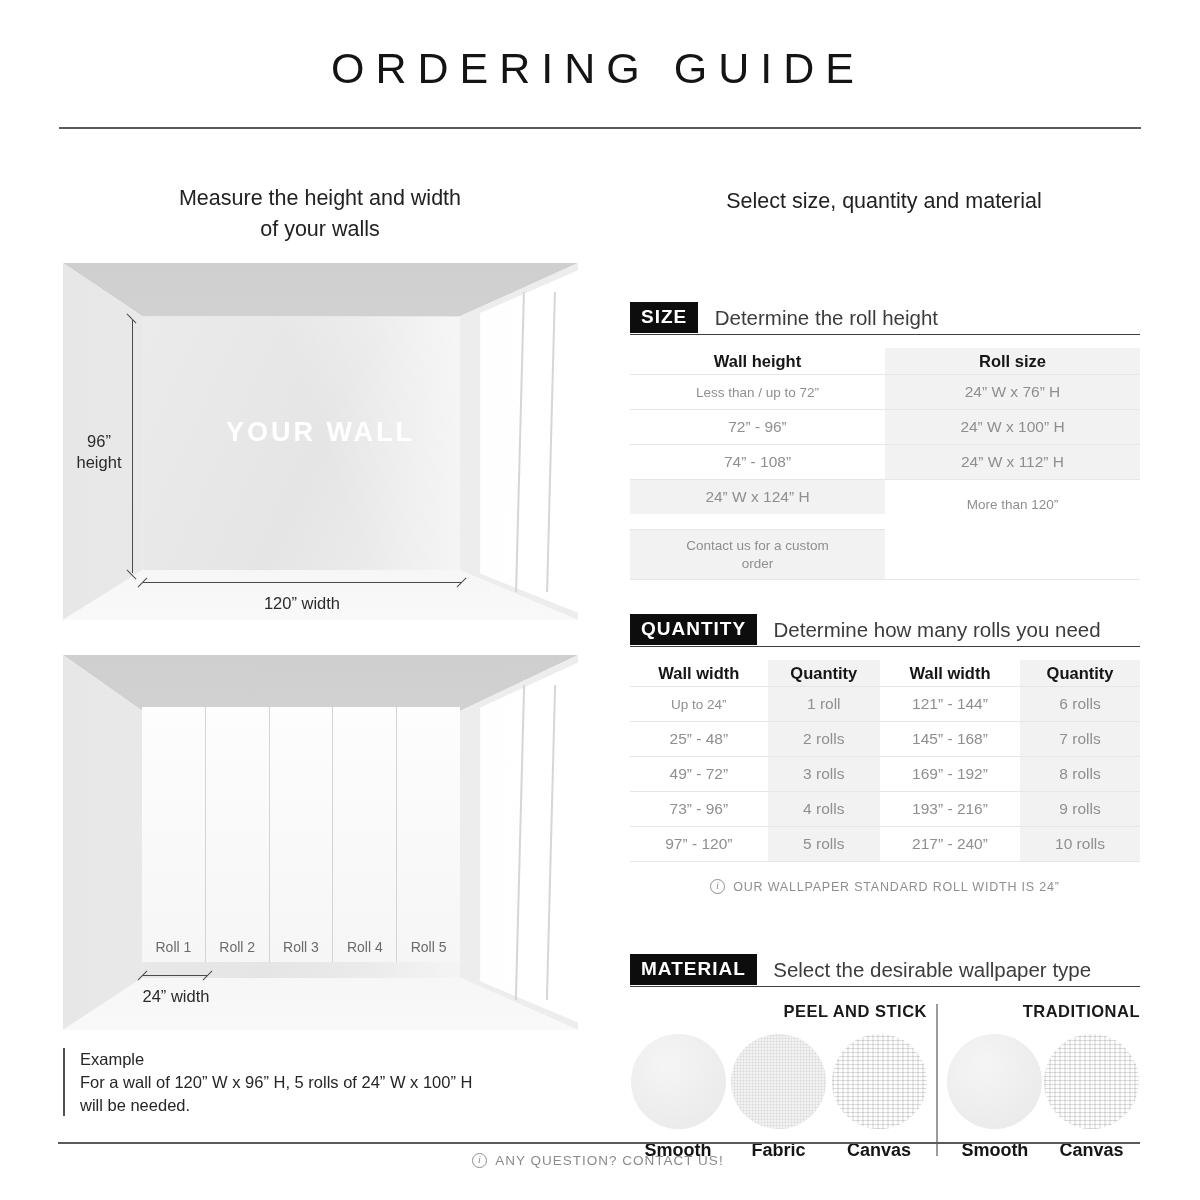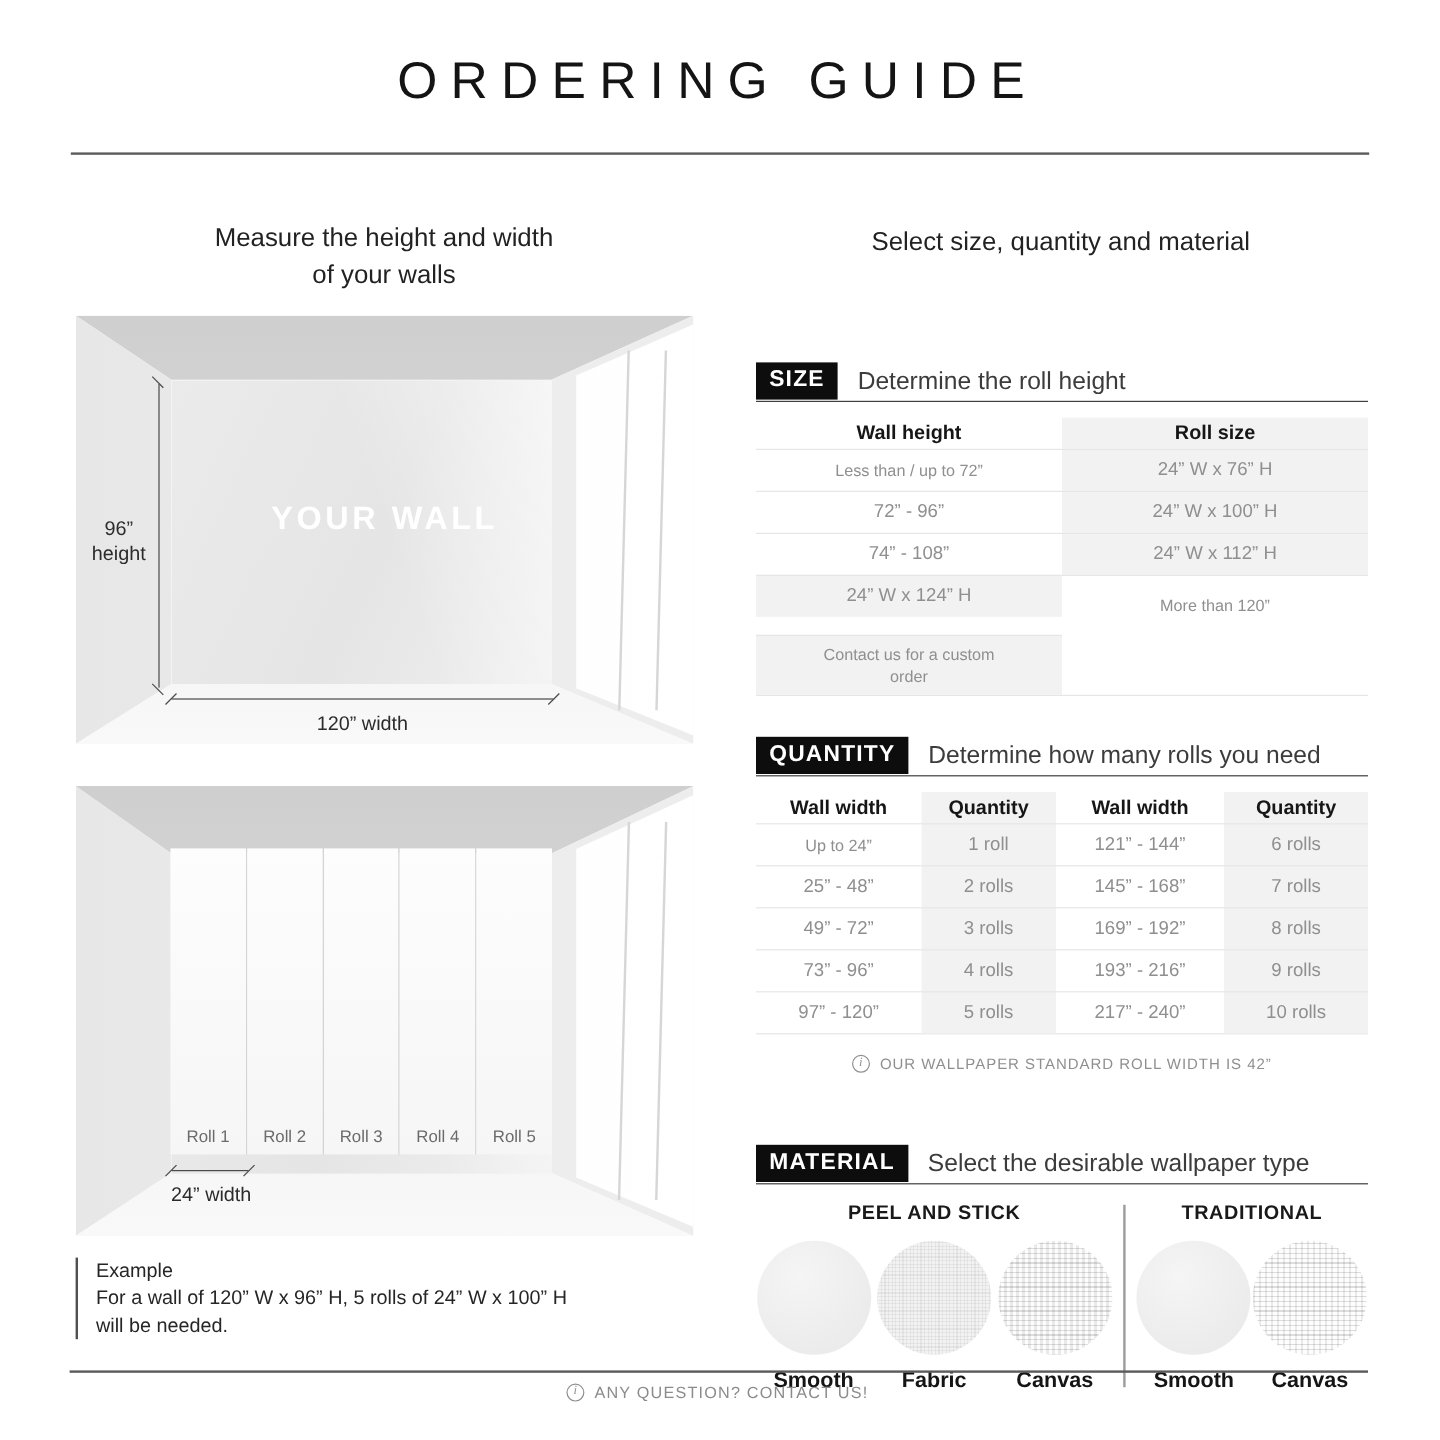--- a/index.html
+++ b/index.html
@@ -91,21 +91,21 @@
     font-size:12.5px; letter-spacing:0.8px; color:#8f8f8f; }
   .info-icon { width:15px; height:15px; min-width:15px; border:1.3px solid #8f8f8f; border-radius:50%;
     display:inline-flex; align-items:center; justify-content:center;
     font-size:10.5px; color:#8f8f8f; font-family:"Liberation Serif", serif; font-style:italic; line-height:1; }
 
   
   .mat-groups { display:flex; margin-top:15px; }
   .mat-group1 { width:297px; }
   .mat-group2 { flex:1; padding-left:3px; }
   .mat-divider { width:1.5px; background:#9c9c9c; margin:2px 6px 0 9px; height:152px; }
-  .mat-title { text-align:center; font-weight:700; font-size:16.5px; letter-spacing:0.5px; color:#191919; }
+  .mat-title { text-align:right; font-weight:700; font-size:16.5px; letter-spacing:0.5px; color:#191919; }
   .swatch-row { display:flex; justify-content:space-between; margin-top:13px; }
   .mat-group2 .swatch-row { justify-content:space-around; }
   .swatch { width:96px; display:flex; flex-direction:column; align-items:center; }
   .sw-circle { width:95px; height:95px; border-radius:50%; }
   .sw-smooth { background:radial-gradient(circle at 38% 32%, #f5f5f5, #ebebeb 75%); }
   .sw-fabric { background-color:#f2f2f2;
     background-image:repeating-linear-gradient(0deg, rgba(0,0,0,0.05) 0 1px, transparent 1px 3px),
                      repeating-linear-gradient(90deg, rgba(0,0,0,0.05) 0 1px, transparent 1px 3px); }
   .sw-canvas { background-color:#fdfdfd;
     background-image:repeating-linear-gradient(0deg, rgba(0,0,0,0.13) 0 1px, transparent 1px 4px),
@@ -245,21 +245,21 @@
       <div class="cell body-cell">193” - 216”</div>
       <div class="cell body-cell shaded">9 rolls</div>
 
       <div class="cell body-cell">97” - 120”</div>
       <div class="cell body-cell shaded">5 rolls</div>
       <div class="cell body-cell">217” - 240”</div>
       <div class="cell body-cell shaded">10 rolls</div>
     </div>
     <div class="note">
       <span class="info-icon">i</span>
-      <span>OUR WALLPAPER STANDARD ROLL WIDTH IS 42”</span>
+      <span>OUR WALLPAPER STANDARD ROLL WIDTH IS 24”</span>
     </div>
   </div>
 
   <div class="section" id="material-section">
     <div class="sec-head">
       <span class="sec-label">MATERIAL</span>
       <span class="sec-sub">Select the desirable wallpaper type</span>
     </div>
     <div class="mat-groups">
       <div class="mat-group1">

